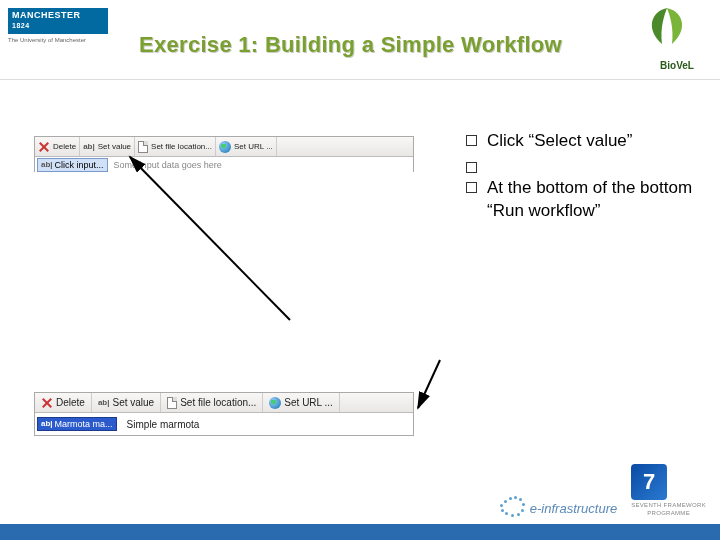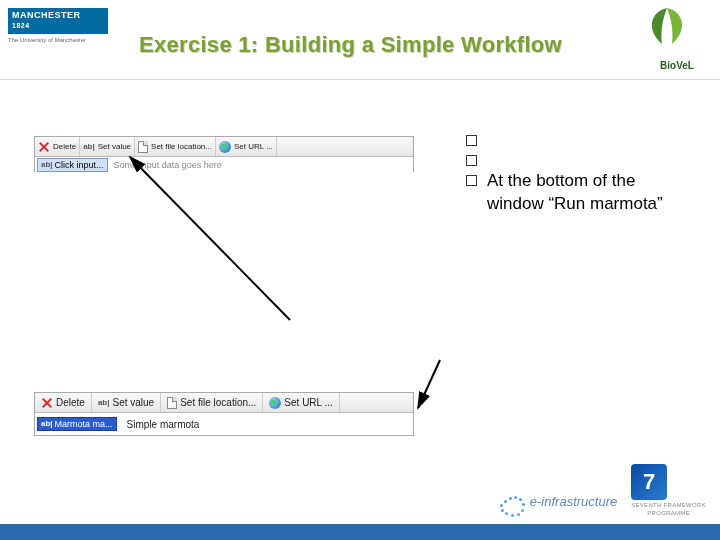--- a/index.html
+++ b/index.html
@@ -37,21 +37,21 @@
   .ico-file::after { content:""; position:absolute; right:-1px; top:-1px; width:4px; height:4px; background:#ddd; border-left:1px solid #888; border-bottom:1px solid #888; }
   .ico-globe { width:12px; height:12px; border-radius:50%; background: radial-gradient(circle at 4px 4px, #9cf, #17a); position:relative; }
   .ico-globe::after { content:""; position:absolute; left:2px; top:3px; width:5px; height:4px; background:#4c7; border-radius:1px; }
 
   .instructions { position: absolute; right: 24px; top: 130px; width: 230px; font-size: 17px; line-height: 1.35; }
   .instructions .item { display: flex; gap: 10px; margin-bottom: 4px; }
   .instructions .box { width: 11px; height: 11px; border: 1.5px solid #333; flex: 0 0 11px; margin-top: 5px; }
 
   .footer-bar { position: absolute; left: 0; bottom: 0; width: 100%; height: 16px; background: #2a6aae; }
   .footer-logos { position: absolute; right: 14px; bottom: 24px; display: flex; align-items: flex-end; gap: 14px; }
-  .einfra { display:flex; align-items:flex-start; gap:6px; }
+  .einfra { display:flex; align-items:flex-end; gap:6px; }
   .einfra .dots { width:26px; height:22px; position:relative; }
   .einfra .dots span { position:absolute; width:3px; height:3px; background:#5aa0d0; border-radius:50%; }
   .einfra .txt { color:#5a8ab8; font-size:13px; font-style: italic; }
   .seventh { text-align:center; }
   .seventh .sq { width:36px; height:36px; background: linear-gradient(135deg,#0a4aa5,#2a7ad0); border-radius:4px; position:relative; display:flex; align-items:center; justify-content:center; color:#fff; font-size:22px; font-weight:bold; }
   .seventh .sub { font-size:6px; color:#888; margin-top:2px; letter-spacing:0.3px; }
 </style>
 </head>
 <body>
 
@@ -135,27 +135,28 @@
       <path d="M0,0 L9,3 L0,6 Z" fill="#000"></path>
     </marker>
   </defs>
   <line x1="290" y1="320" x2="130" y2="157" stroke="#000" stroke-width="2" marker-end="url(#ah)"></line>
   <line x1="440" y1="360" x2="418" y2="408" stroke="#000" stroke-width="2" marker-end="url(#ah)"></line>
 </svg>
 
 <div class="instructions">
   <div class="item">
       <span class="box"></span>
+      <span>Click “Select value”</span>
     </div>
   <div class="item">
       <span class="box"></span>
     </div>
   <div class="item">
       <span class="box"></span>
-      <span>At the bottom of the window “Run marmota”</span>
+      <span>At the bottom of the bottom “Run workflow”</span>
     </div>
 </div>
 
 <div class="footer-logos">
   <div class="einfra">
     <div class="dots">
       <span style="left:2px;top:10px"></span>
         <span style="left:6px;top:6px"></span>
         <span style="left:11px;top:3px"></span>
       <span style="left:16px;top:2px"></span>

